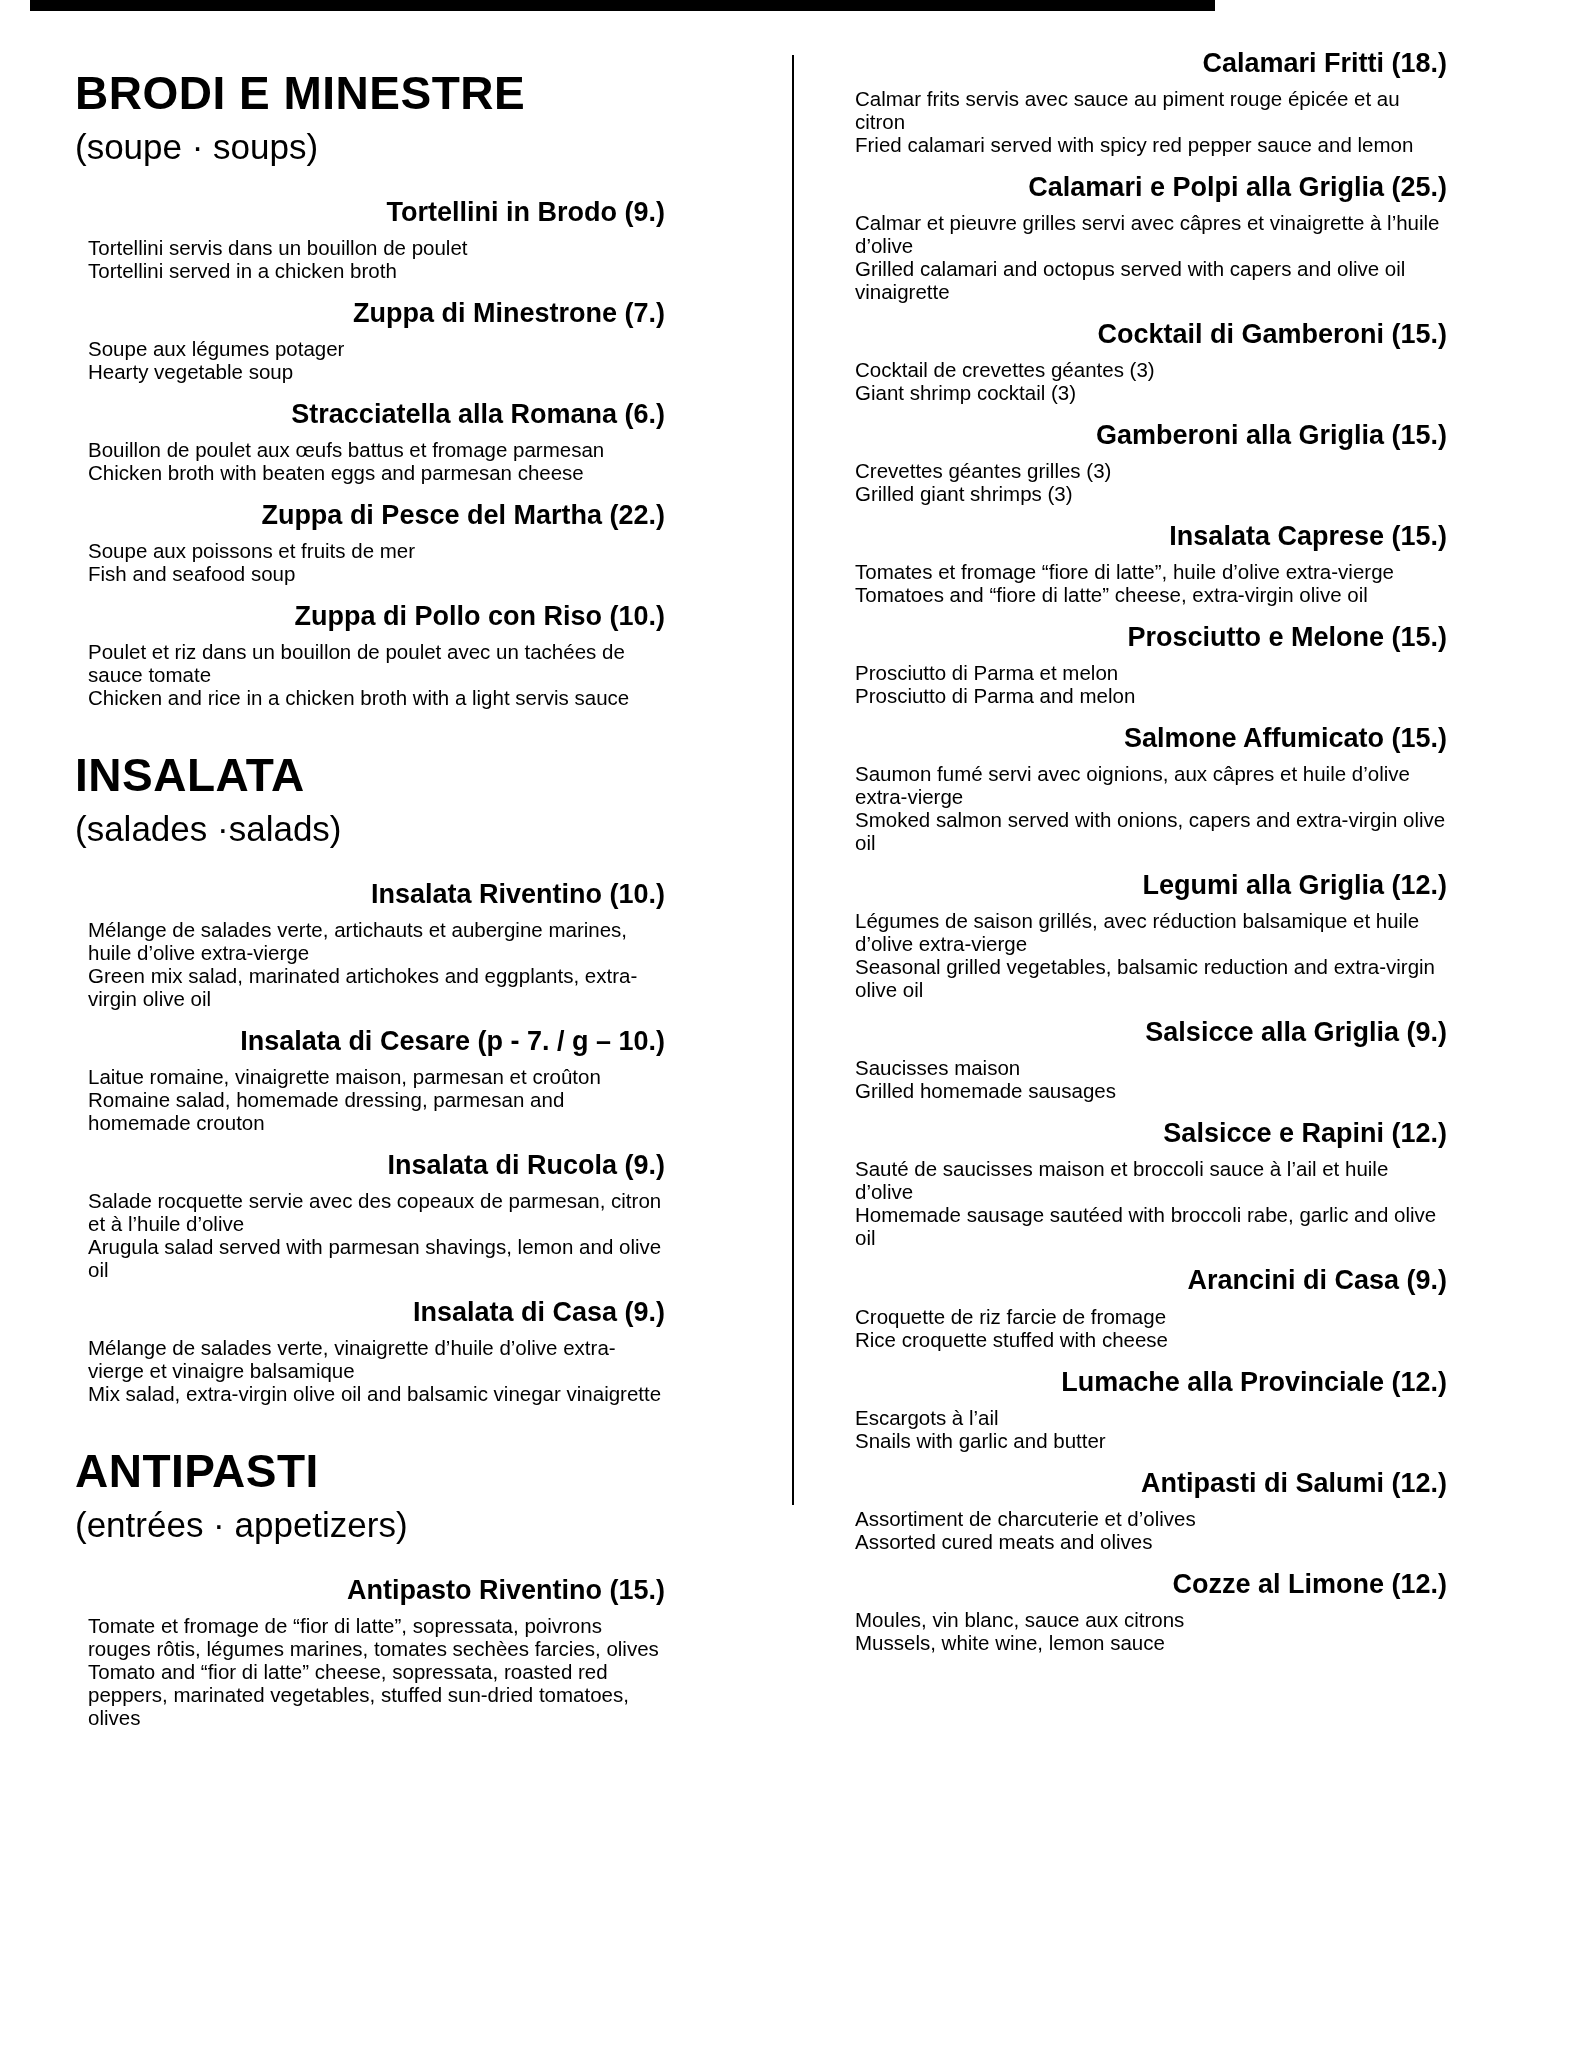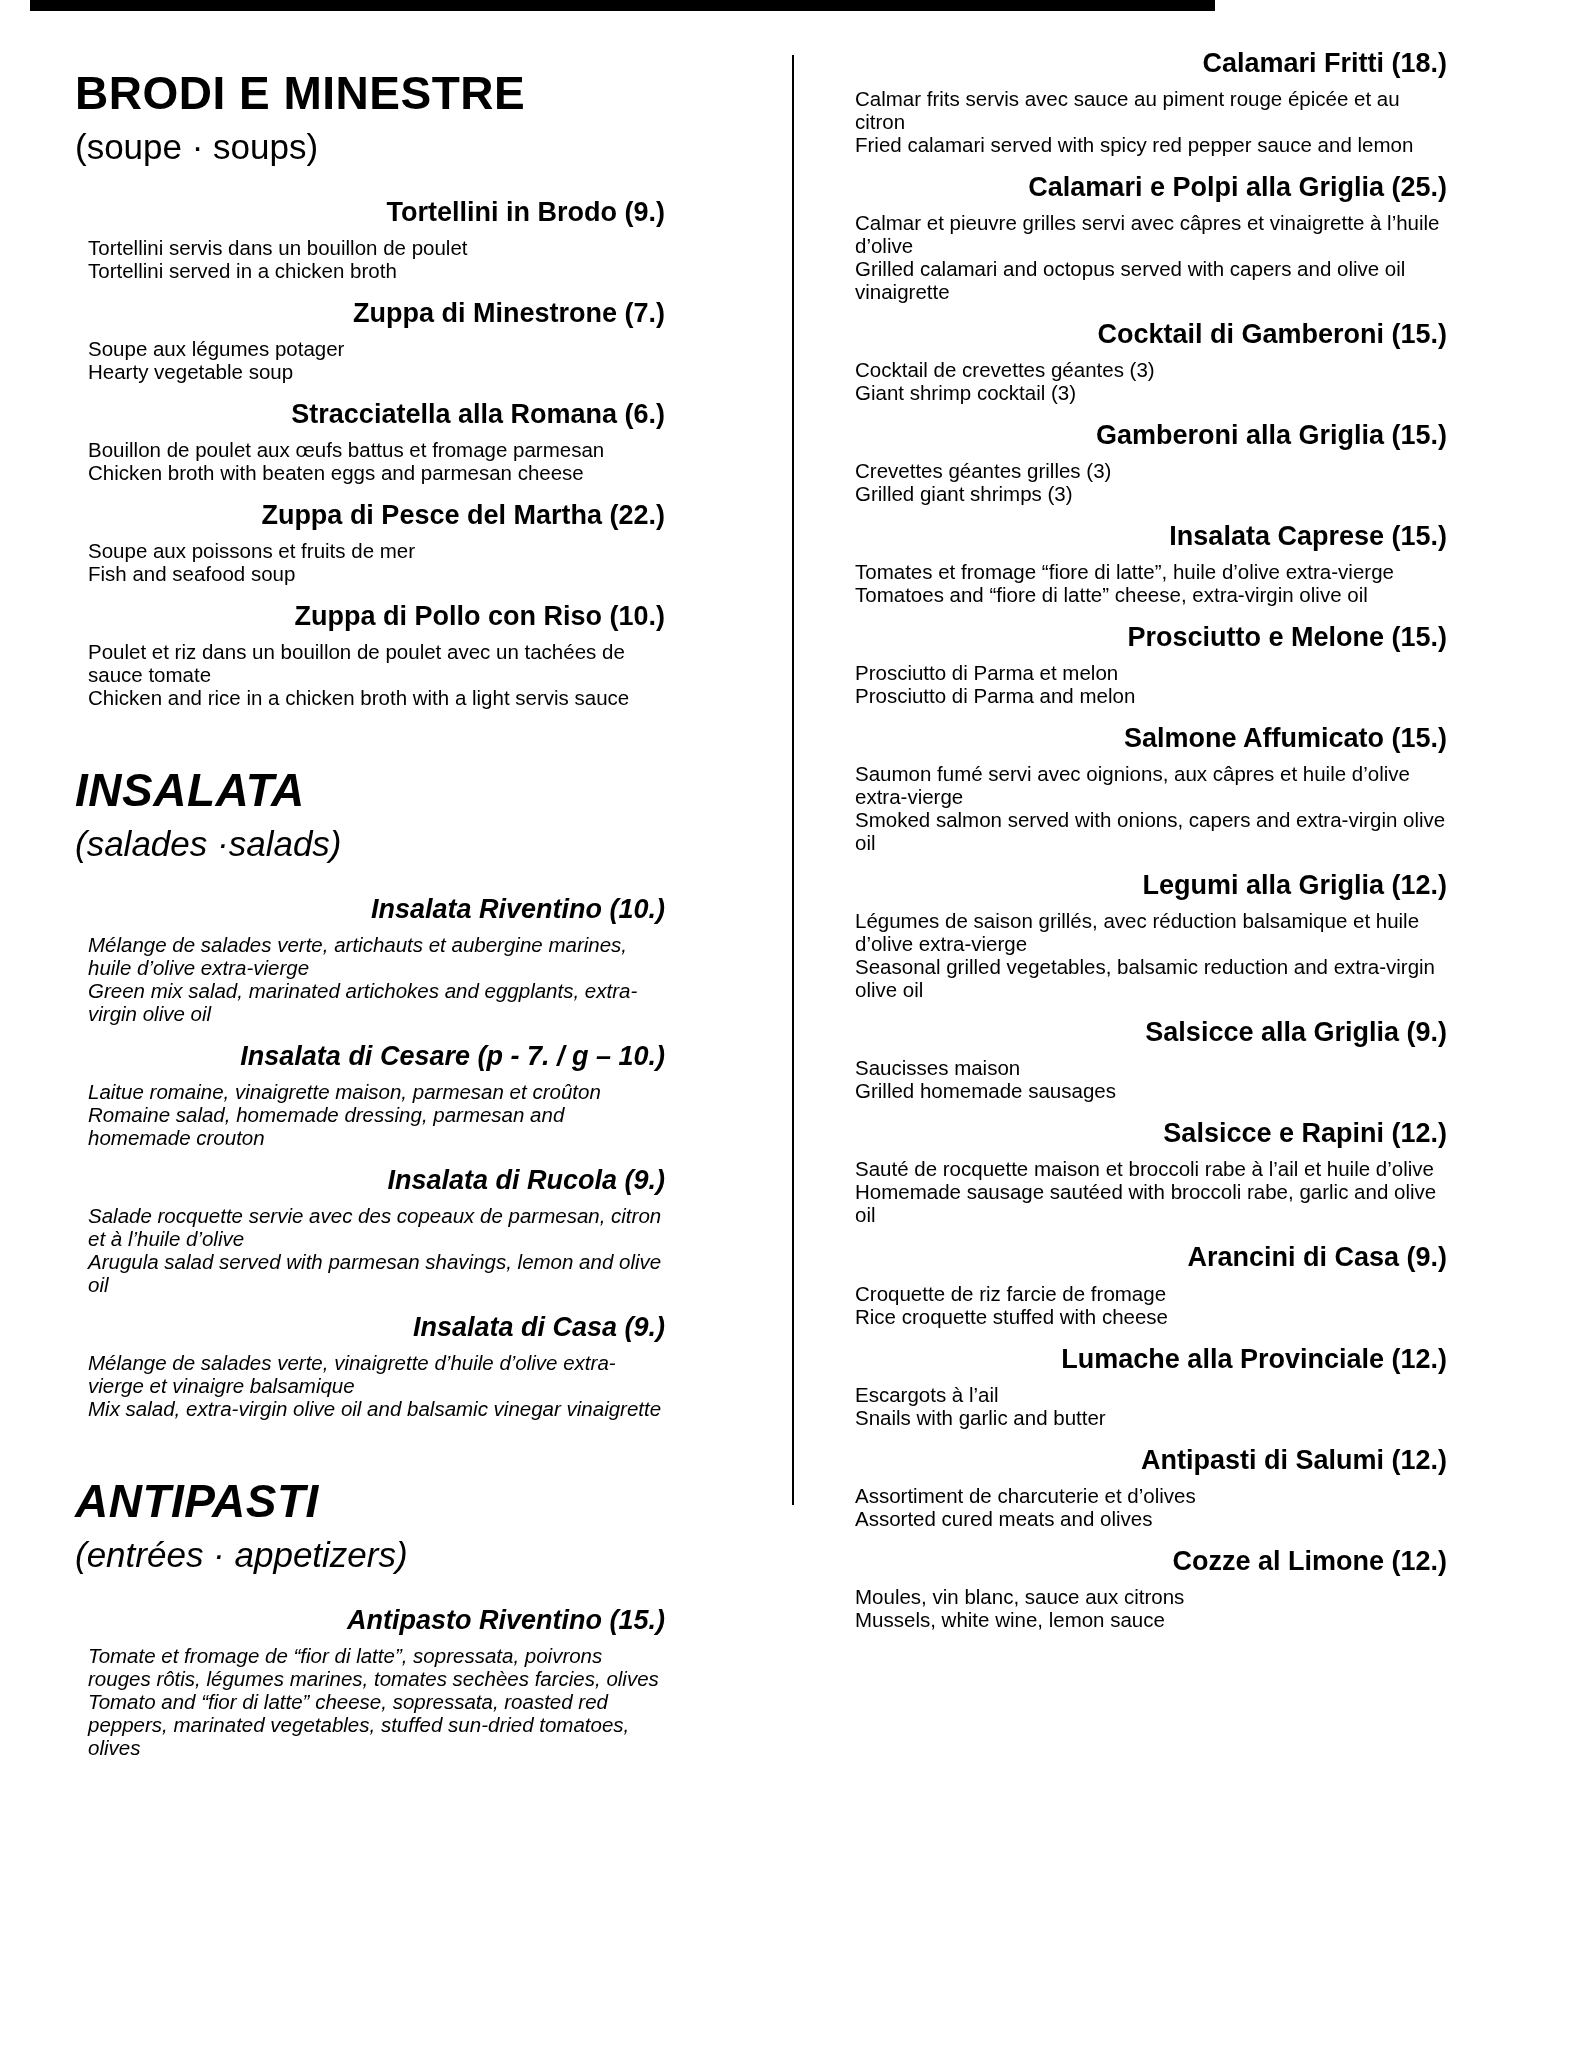--- a/index.html
+++ b/index.html
@@ -38,22 +38,21 @@
     left: 75px;
     top: 68px;
     width: 590px;
   }
   .col-right {
     left: 855px;
     top: 48px;
     width: 592px;
   }
   .menu-section + .menu-section {
-    margin-top: 56px;
-    font-style: italic;
+    margin-top: 41px;
   }
   .section-title {
     margin: 0;
     font-size: 46px;
     font-weight: bold;
     letter-spacing: 0.5px;
     line-height: 1.1;
   }
   .section-subtitle {
     margin: 8px 0 0 0;
@@ -223,21 +222,21 @@
   </div>
 
   <div class="menu-item">
     <h3 class="item-name">Salsicce alla Griglia (9.)</h3>
     <p class="item-desc">Saucisses maison</p>
     <p class="item-desc">Grilled homemade sausages</p>
   </div>
 
   <div class="menu-item">
     <h3 class="item-name">Salsicce e Rapini (12.)</h3>
-    <p class="item-desc">Sauté de rocquette maison et broccoli rabe à l’ail et huile d’olive</p>
+    <p class="item-desc">Sauté de saucisses maison et broccoli sauce à l’ail et huile d’olive</p>
     <p class="item-desc">Homemade sausage sautéed with broccoli rabe, garlic and olive oil</p>
   </div>
 
   <div class="menu-item">
     <h3 class="item-name">Arancini di Casa (9.)</h3>
     <p class="item-desc">Croquette de riz farcie de fromage</p>
     <p class="item-desc">Rice croquette stuffed with cheese</p>
   </div>
 
   <div class="menu-item">

